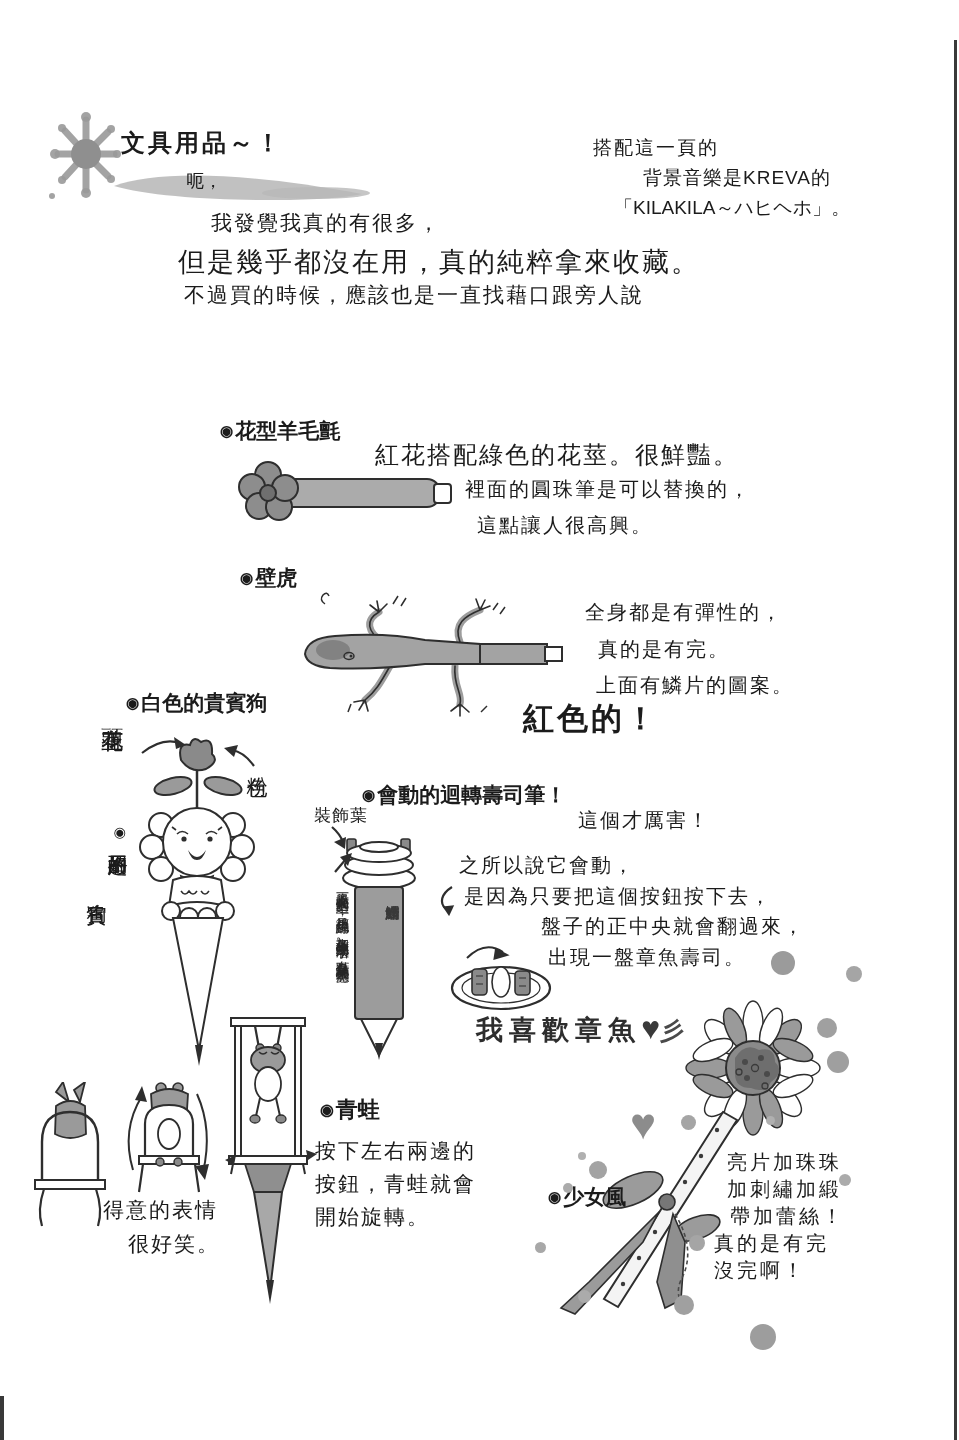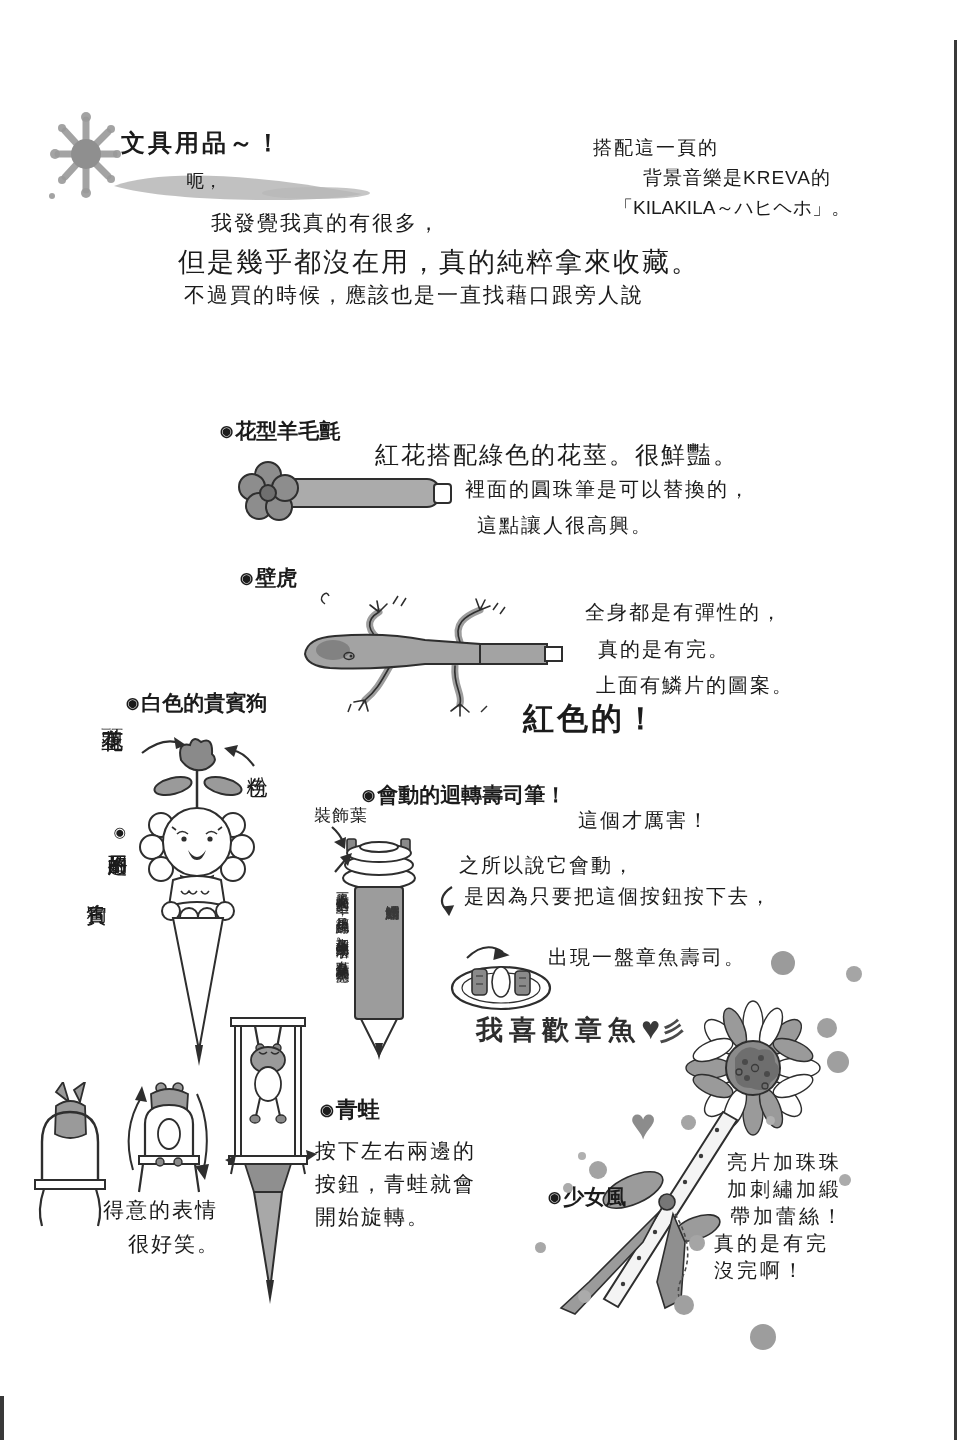--- a/index.html
+++ b/index.html
@@ -197,20 +197,21 @@
   <div class="t vt" style="left:360px;top:895px;width:42px;height:116px;font-size:14px;line-height:1.35;color:#3a3a3a;white-space:normal;">鮭鮪鯛鰹鯖鰤鰻鱈</div>
 
   <svg class="ill" style="left:330px;top:850px" width="26" height="26" viewBox="0 0 26 26">
     <path d="M5,22 L16,9" fill="none" stroke="#2e2e2e" stroke-width="2.2"></path>
     <polygon points="22,3 10,7 18,16" fill="#2e2e2e"></polygon>
   </svg>
   <div class="t vt" style="left:270px;top:882px;width:80px;height:124px;font-size:13.5px;line-height:1.18;color:#262626;white-space:normal;letter-spacing:1px;">盤子疊在一起的造型，筆桿是綠色的，加上各種魚類的漢字名。有點像是茶杯的感覺？</div>
 
   <div class="t" style="left:459px;top:853px;font-size:20px;letter-spacing:2px;">之所以說它會動，</div>
   <div class="t" style="left:464px;top:884px;font-size:20px;letter-spacing:2px;">是因為只要把這個按鈕按下去，</div>
+  <div class="t" style="left:541px;top:914px;font-size:20px;letter-spacing:2px;">盤子的正中央就會翻過來，</div>
   <div class="t" style="left:548px;top:945px;font-size:20px;letter-spacing:2px;">出現一盤章魚壽司。</div>
   <svg class="ill" style="left:436px;top:884px" width="26" height="32" viewBox="0 0 26 32">
     <path d="M16,3 C5,10 3,19 10,25" fill="none" stroke="#2e2e2e" stroke-width="2.2"></path>
     <polygon points="18,29 6,29 12,19" fill="#2e2e2e" transform="rotate(-65 12 25)"></polygon>
   </svg>
 
   <svg class="ill" style="left:445px;top:938px" width="112" height="76" viewBox="0 0 112 76">
     <path d="M22,20 Q40,2 58,14" fill="none" stroke="#2e2e2e" stroke-width="2"></path>
     <polygon points="63,20 52,8 46,19" fill="#2e2e2e" transform="rotate(-20 56 14)"></polygon>
     <ellipse cx="56" cy="50" rx="49" ry="21" fill="#fff" stroke="#2e2e2e" stroke-width="2.2"></ellipse>

